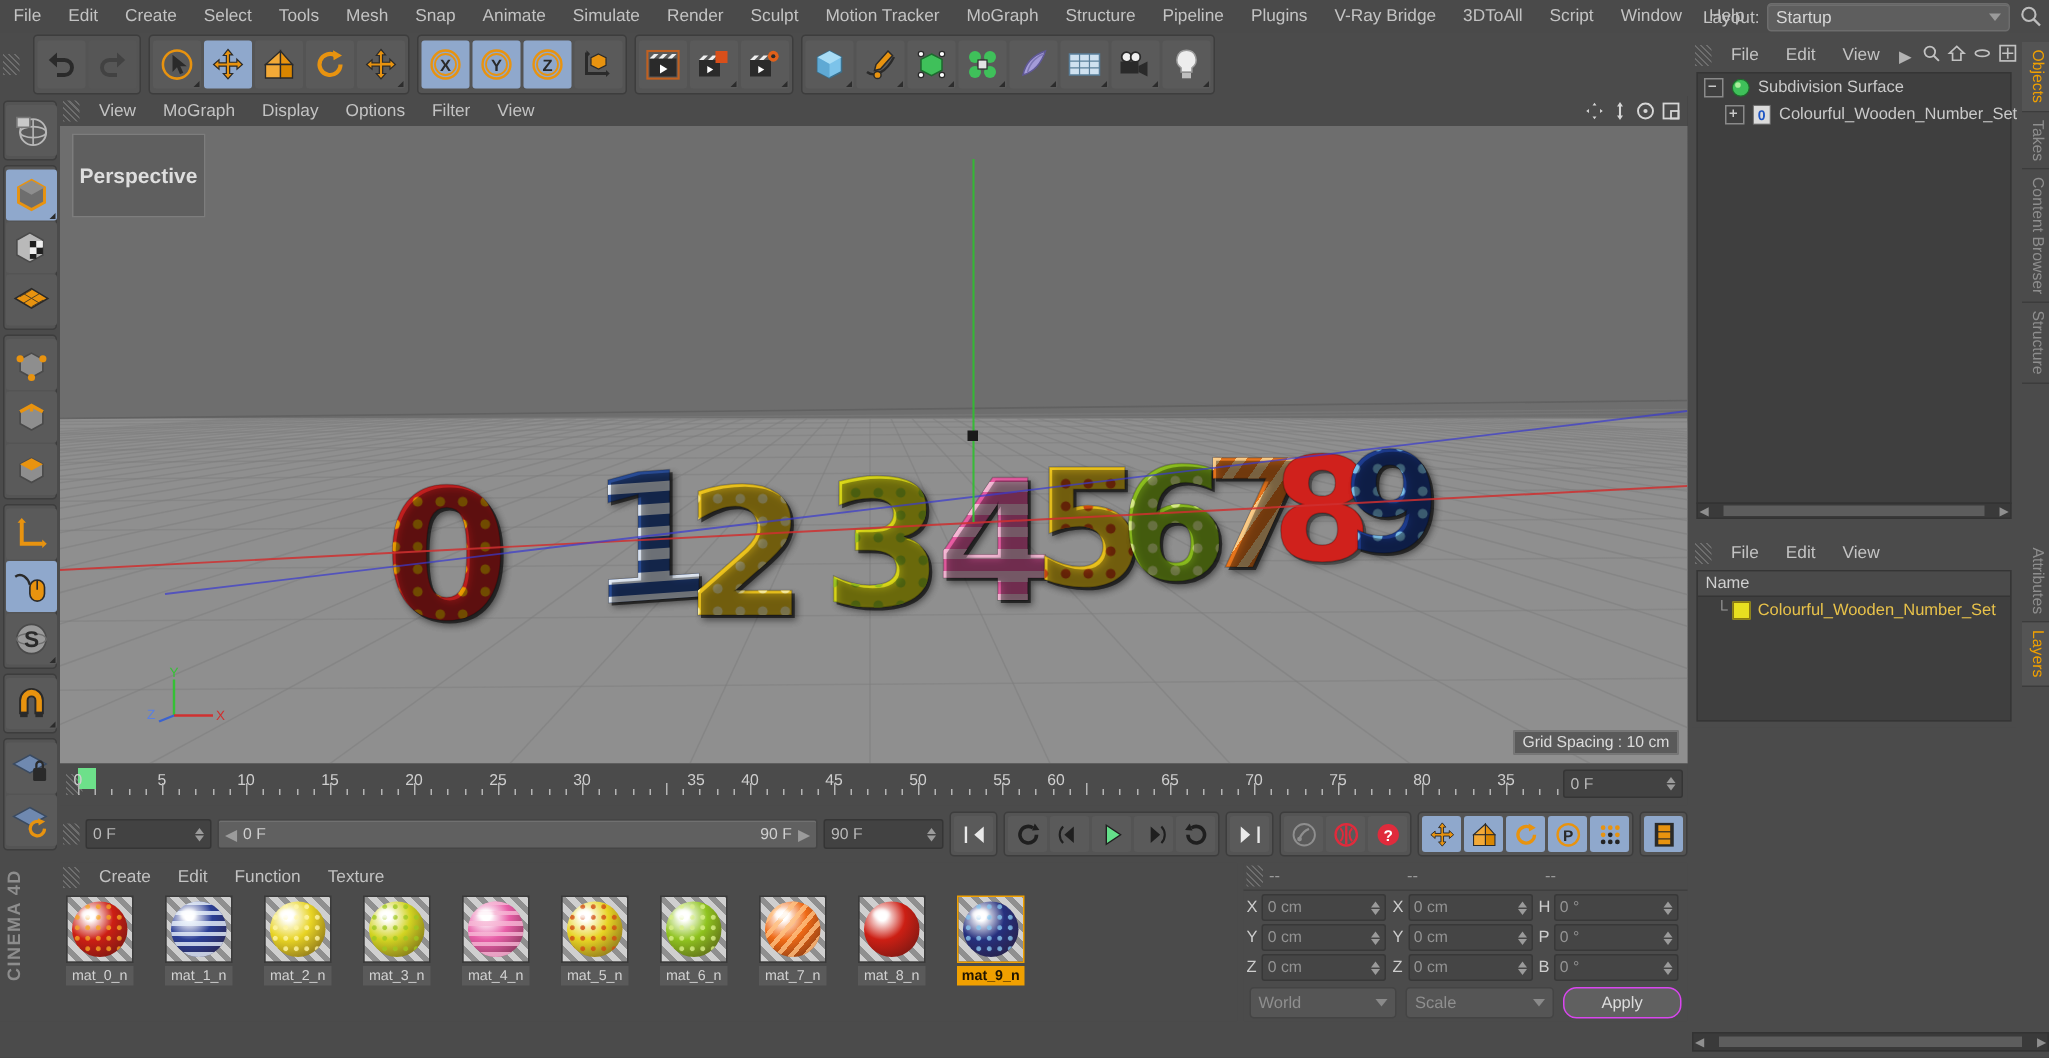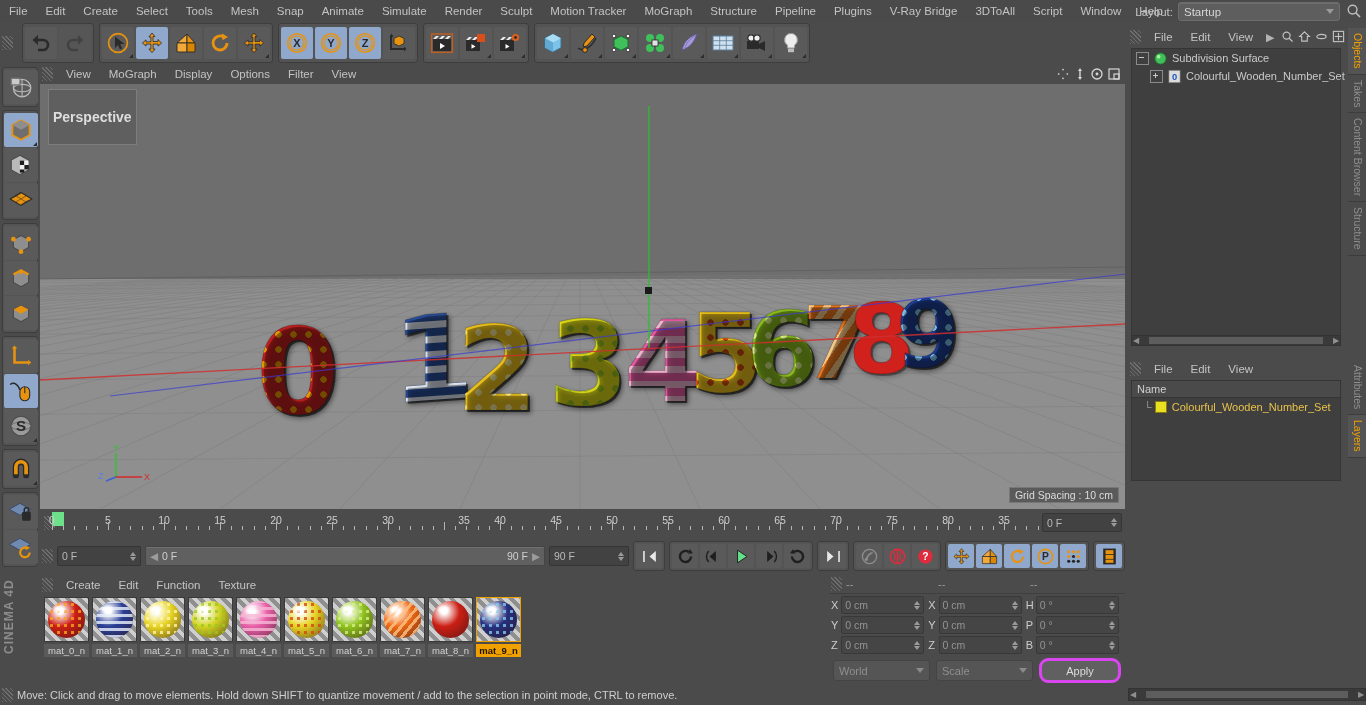--- a/index.html
+++ b/index.html
@@ -88,21 +88,21 @@
          font-size:10.5px;box-shadow:inset 0 1px 0 #707070;}
   .pgroup{display:flex;align-items:center;background:#545454;border:1px solid #3d3d3d;
           border-radius:3px;margin-left:4px;padding:1px;height:26px;}
   .pbtn{width:26px;height:24px;display:flex;align-items:center;justify-content:center;
         background:#5a5a5a;margin:0 1px;border-radius:2px;position:relative;}
   .pbtn.on{background:#8fa8cc;}
 
   
   .matmgr{position:absolute;left:40px;top:575px;width:785px;height:106px;background:#4b4b4b;}
   .mat-menu{height:19px;display:flex;align-items:center;}
-  .mat-area{position:absolute;left:4px;top:22px;display:flex;gap:3px;}
+  .mat-area{position:absolute;left:4px;top:22px;display:flex;gap:21px;}
   .mat{width:45px;height:62px;}
   .mat .thumb{width:45px;height:45px;position:relative;overflow:hidden;
       background-image:repeating-linear-gradient(45deg,#cfcfcf 0 4px,#8f8f8f 4px 8px);
       border:1px solid #3a3a3a;box-sizing:border-box;}
   .ball{position:absolute;left:3px;top:3px;width:37px;height:37px;border-radius:50%;}
   .mat .name{margin-top:2px;font-size:9.5px;color:#d2d2d2;text-align:center;
              background:#5a5a5a;padding:1px 0;white-space:nowrap;overflow:hidden;}
   .mat.sel .name{background:#f0a000;color:#201500;font-weight:bold;}
   .mat.sel .thumb{border-color:#f0a000;}
 
@@ -110,21 +110,21 @@
   .coord{position:absolute;left:829px;top:575px;width:296px;height:106px;background:#4b4b4b;}
   .coord-head{height:18px;display:flex;align-items:center;color:#9b9b9b;font-size:11px;
               border-bottom:1px solid #3f3f3f;}
   .coord-head span{width:92px;}
   .coord-rows{padding:2px 2px 0 2px;}
   .crow{display:flex;align-items:center;height:18px;margin-bottom:2px;}
   .clbl{width:11px;color:#cdcdcd;font-size:11px;text-align:left;}
   .cfield{width:81px;height:16px;background:#454545;border:1px solid #383838;border-radius:2px;
           display:flex;align-items:center;padding:0 3px;color:#949494;font-size:10.5px;margin-right:4px;}
   .coord-foot{display:flex;align-items:center;gap:6px;padding:2px 4px;}
-  .cbtn{height:19px;background:#5a5a5a;border:3px solid #d946ef;border-radius:9px;
+  .cbtn{height:19px;background:#5a5a5a;border:1px solid #d946ef;border-radius:9px;
         display:flex;align-items:center;justify-content:center;color:#9d9d9d;font-size:11px;}
   .cbtn.apply{color:#dcdcdc;background:#606060;}
   .cdrop{height:19px;background:#555;border:1px solid #444;border-radius:3px;display:flex;
          align-items:center;padding:0 5px;color:#8f8f8f;font-size:11px;width:94px;}
 
   
   .rpanel{position:absolute;background:#4b4b4b;}
   .obj-panel{left:1128px;top:28px;width:216px;height:320px;}
   .layers-panel{left:1128px;top:360px;width:216px;height:125px;}
   .panel-menu{height:18px;display:flex;align-items:center;}
@@ -670,21 +670,21 @@
         <div class="tl-num" style="left: 112px;">10</div>
         <div class="tl-num" style="left: 168px;">15</div>
         <div class="tl-num" style="left: 224px;">20</div>
         <div class="tl-num" style="left: 280px;">25</div>
         <div class="tl-num" style="left: 336px;">30</div>
         <div class="tl-num" style="left: 412px;">35</div>
         <div class="tl-num" style="left: 448px;">40</div>
         <div class="tl-num" style="left: 504px;">45</div>
         <div class="tl-num" style="left: 560px;">50</div>
         <div class="tl-num" style="left: 616px;">55</div>
-        <div class="tl-num" style="left: 672px;">60</div>
+        <div class="tl-num" style="left: 652px;">60</div>
         <div class="tl-num" style="left: 728px;">65</div>
         <div class="tl-num" style="left: 784px;">70</div>
         <div class="tl-num" style="left: 840px;">75</div>
         <div class="tl-num" style="left: 896px;">80</div>
         <div class="tl-num" style="left: 952px;">35</div>
         <div class="tl-num" style="left: 1008px;">90</div>
         <div class="tl-tick" style="left: 0px; height: 8px;"></div>
         <div class="tl-tick" style="left: 11.2px; height: 4px;"></div>
         <div class="tl-tick" style="left: 22.4px; height: 4px;"></div>
         <div class="tl-tick" style="left: 33.6px; height: 4px;"></div>
@@ -1217,22 +1217,18 @@
       <div class="vtab active">Objects</div>
       <div class="vtab">Takes</div>
       <div class="vtab">Content Browser</div>
       <div class="vtab">Structure</div>
     </div>
   <div class="vtabs" id="vtabs-bottom" style="top:360px">
       <div class="vtab">Attributes</div>
       <div class="vtab active">Layers</div>
     </div>
 
-  <div class="status">
-    <div class="grip"></div>
-    <span>Move: Click and drag to move elements. Hold down SHIFT to quantize movement / add to the selection in point mode, CTRL to remove.</span>
-  </div>
   <div class="botscroll">
     <span class="hsar">◀</span>
     <span class="thumb2" style="height:7px;background:#5d5d5d;flex:1;margin:0 9px"></span>
     <span class="hsar">▶</span>
   </div>
 </div>
 
 </body></html>

